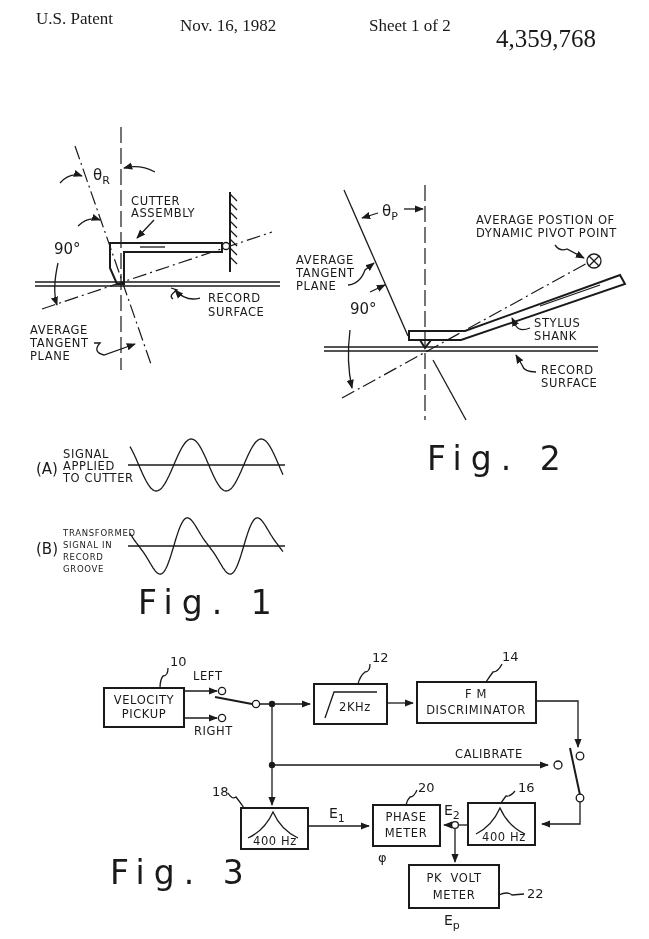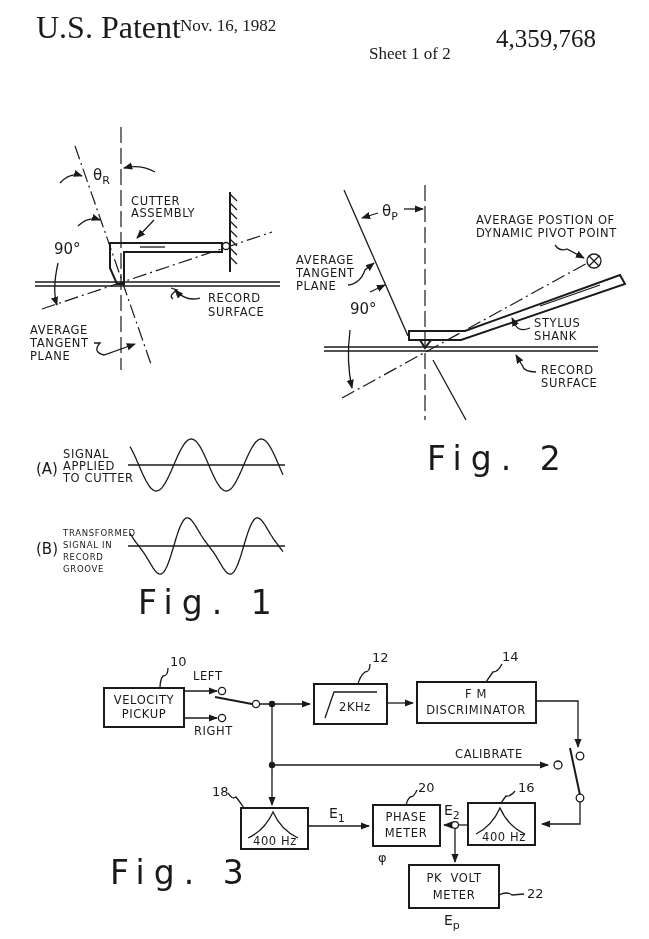--- a/index.html
+++ b/index.html
@@ -1,20 +1,20 @@
 <!DOCTYPE html>
 <html><head>
 <meta charset="utf-8">
 <style>
   html, body { margin: 0; padding: 0; background: #ffffff; }
   body { width: 649px; height: 939px; position: relative; overflow: hidden; font-family: "Liberation Sans", sans-serif; color: #1a1a1a; }
   .hdr { position: absolute; top: 8px; font-family: "Liberation Serif", serif; color: #1a1a1a; white-space: nowrap; }
-  #h-pat { left: 36px; font-size: 32px; top: 9px; }
+  #h-pat { left: 36px; font-size: 17px; top: 9px; }
   #h-date { left: 180px; font-size: 17px; top: 16px; }
-  #h-sheet { left: 369px; font-size: 17px; top: 16px; margin-top: 28px; }
+  #h-sheet { left: 369px; font-size: 17px; top: 16px; }
   #h-num { left: 496px; font-size: 25px; top: 9px; margin-top: 16px; }
   svg#drawing { position: absolute; left: 0; top: 0; }
   svg text { font-family: "DejaVu Sans", sans-serif; fill: #1a1a1a; }
   .lbl { font-size: 11.5px; letter-spacing: 0.6px; }
   .lbl-sm { font-size: 8.5px; letter-spacing: 0.7px; }
   .figcap { font-size: 33px; letter-spacing: 9px; font-family: "DejaVu Sans", sans-serif; }
   .ln { stroke: #1a1a1a; stroke-width: 1.3; fill: none; }
   .thick { stroke: #1a1a1a; stroke-width: 2; fill: none; }
   .dash { stroke: #1a1a1a; stroke-width: 1.2; fill: none; stroke-dasharray: 14 4 2 4; }
   .dashv { stroke: #1a1a1a; stroke-width: 1.2; fill: none; stroke-dasharray: 16 5; }

